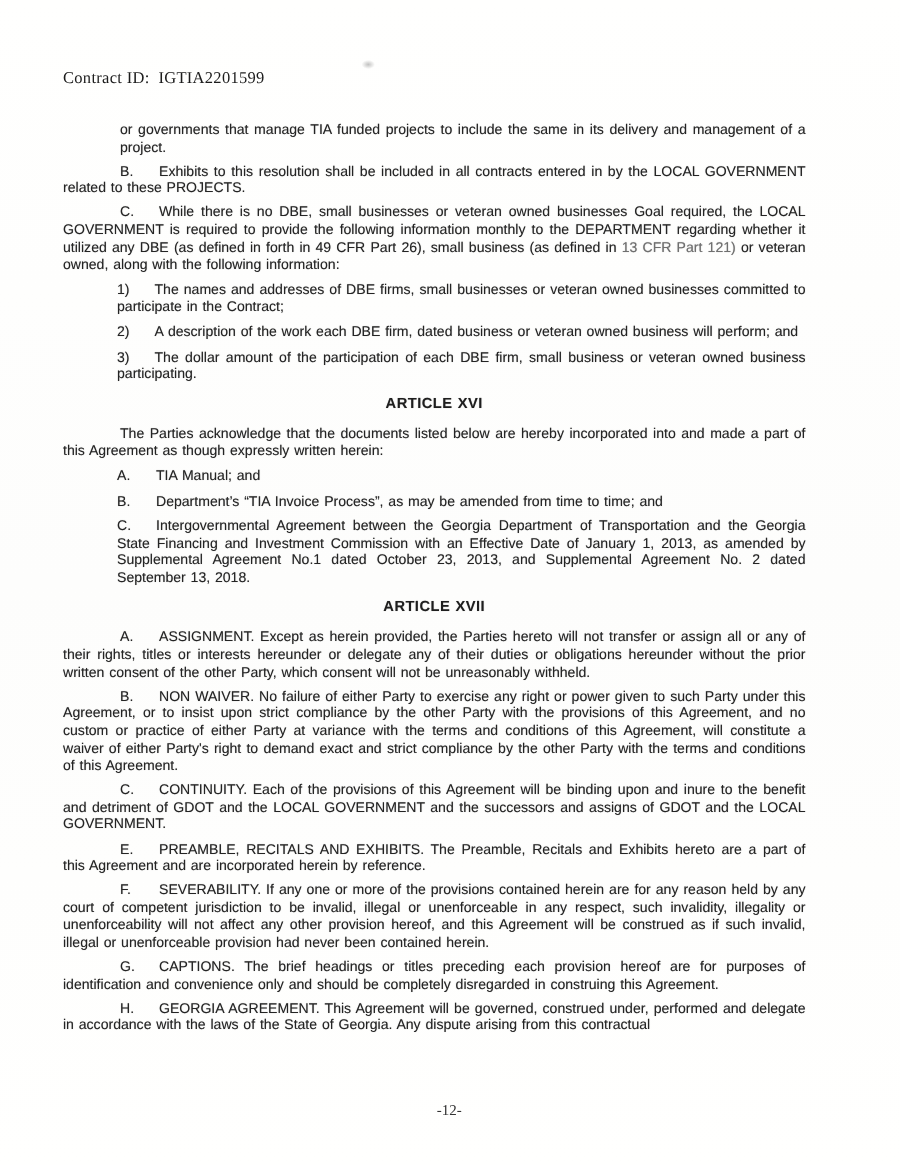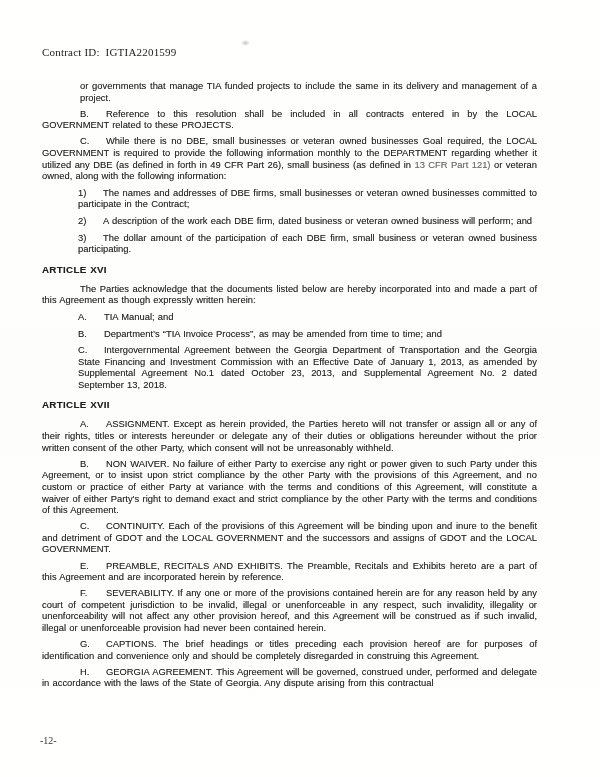--- a/index.html
+++ b/index.html
@@ -51,29 +51,30 @@
   .num {
     display: inline-block;
     width: 25px;
     text-indent: 0;
   }
   .heading {
     margin: 9px 0 7px 0;
     font-size: 9.8px;
     line-height: 12px;
     font-weight: bold;
-    text-align: left;
+    text-align: center;
     color: #1e1e1e;
     letter-spacing: 0.3px;
   }
   .clause-title { text-underline-offset: 1.5px; }
   .faded { color: #6f6f6f; }
   .doc-footer {
     position: absolute;
-    top: 735px; left: 40px; width: 495px;
+    top: 735px; left: 52px; width: 495px;
+    text-align: center;
     font-family: "Liberation Serif", serif;
     font-size: 10px;
     color: #333;
   }
   .smudge {
     position: absolute;
     left: 241px; top: 40px;
     width: 9px; height: 6px;
     background: radial-gradient(ellipse at center, rgba(120,120,120,0.45), rgba(120,120,120,0) 70%);
     filter: blur(0.5px);
@@ -85,21 +86,21 @@
 <div class="page">
   <div class="smudge"></div>
 
   <div class="content">
     <p class="doc-header"><span>Contract ID:</span>&nbsp;&nbsp;<span>IGTIA2201599</span></p>
 
     <div class="doc">
 
       <p class="para block-indent first-para"><span>or governments that manage TIA funded projects to include the same in its delivery and management of a project.</span></p>
 
-      <p class="para hang-first"><span class="letter">B.</span><span>Reference to this resolution shall be included in all contracts entered in by the LOCAL GOVERNMENT related to these PROJECTS.</span></p>
+      <p class="para hang-first"><span class="letter">B.</span><span>Exhibits to this resolution shall be included in all contracts entered in by the LOCAL GOVERNMENT related to these PROJECTS.</span></p>
 
       <p class="para hang-first"><span class="letter">C.</span><span>While there is no DBE, small businesses or veteran owned businesses Goal required, the LOCAL GOVERNMENT is required to provide the following information monthly to the DEPARTMENT regarding whether it utilized any DBE (as defined in forth in 49 CFR Part 26), small business (as defined in </span><span class="faded">13 CFR Part 121)</span><span> or veteran owned, along with the following information:</span></p>
 
       <p class="para list-item"><span class="num">1)</span><span>The names and addresses of DBE firms, small businesses or veteran owned businesses committed to participate in the Contract;</span></p>
 
       <p class="para list-item"><span class="num">2)</span><span>A description of the work each DBE firm, dated business or veteran owned business will perform; and</span></p>
 
       <p class="para list-item"><span class="num">3)</span><span>The dollar amount of the participation of each DBE firm, small business or veteran owned business participating.</span></p>
 
       <p class="para heading">ARTICLE XVI</p>

